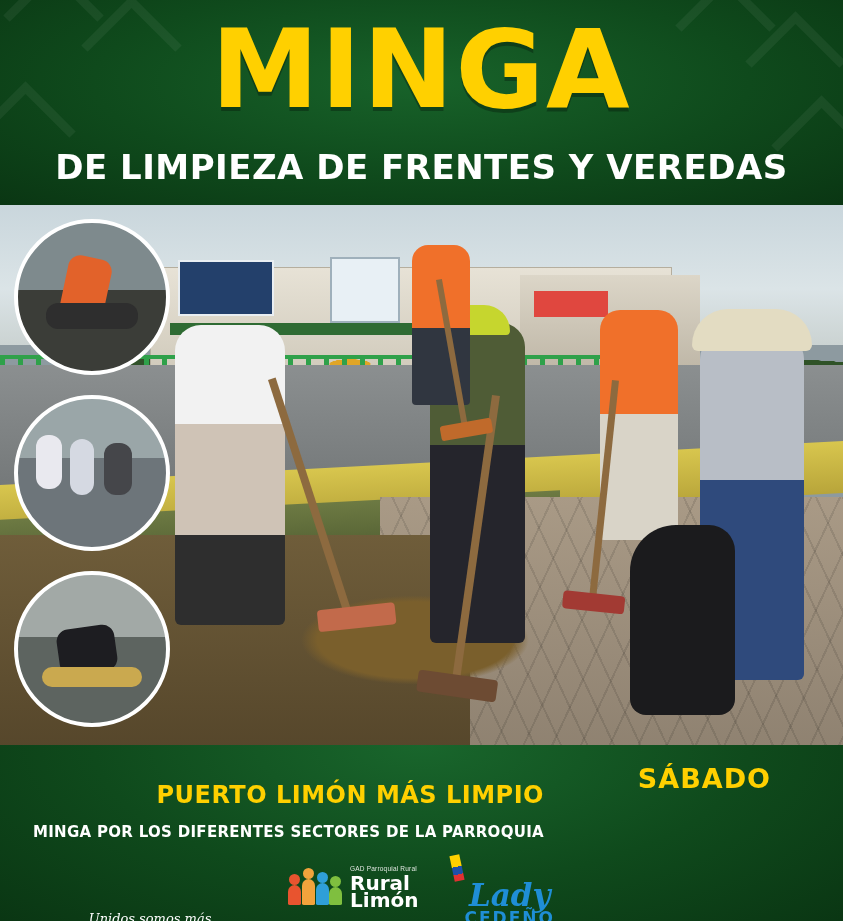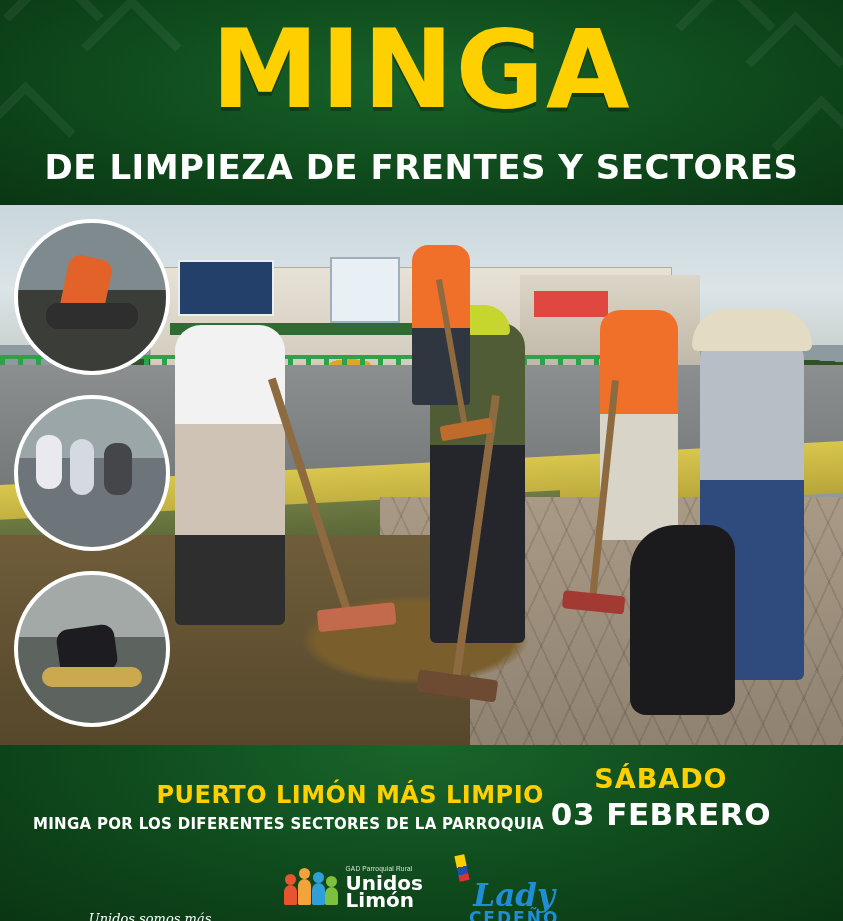--- a/index.html
+++ b/index.html
@@ -167,21 +167,21 @@
     position:absolute;top:745px;left:0;width:843px;height:176px;
     background:
       radial-gradient(ellipse at 50% 0%, #19662c 0%, #0f4a1c 55%, #0a3613 100%);
   }
   .left-text{position:absolute;top:36px;left:24px;width:520px;text-align:right;}
   .headline{
     font-size:24px;font-weight:bold;color:#ffd000;letter-spacing:0.5px;
     font-family:"DejaVu Sans", sans-serif;
   }
   .subline{
-    margin-top:6px;font-size:15px;font-weight:bold;color:#ffffff;letter-spacing:0.3px;
+    margin-top:14px;font-size:15px;font-weight:bold;color:#ffffff;letter-spacing:0.3px;
     font-family:"DejaVu Sans", sans-serif;
   }
   .datebox{position:absolute;top:18px;right:72px;text-align:center;}
   .dayname{font-size:27px;font-weight:bold;color:#ffd000;letter-spacing:1px;font-family:"DejaVu Sans", sans-serif;}
   .datetext{font-size:31px;font-weight:bold;color:#ffffff;letter-spacing:0.5px;margin-top:2px;font-family:"DejaVu Sans", sans-serif;}
   .timetext{font-size:31px;font-weight:bold;color:#ffffff;letter-spacing:0.5px;margin-top:2px;font-family:"DejaVu Sans", sans-serif;}
   .logos{position:absolute;top:110px;left:0;width:843px;height:66px;display:flex;align-items:center;justify-content:center;gap:46px;}
   .logo-gad{display:flex;align-items:center;gap:8px;}
   .people-mark{position:relative;width:54px;height:34px;}
   .pm{position:absolute;bottom:0;border-radius:7px 7px 2px 2px;}
@@ -202,21 +202,21 @@
 <div class="poster">
 
   <div class="header">
     <div class="chev" style="top:-20px;left:18px;"></div>
     <div class="chev" style="top:10px;left:96px;"></div>
     <div class="chev" style="top:-10px;left:690px;"></div>
     <div class="chev" style="top:26px;left:760px;"></div>
     <div class="chev" style="top:96px;left:-10px;"></div>
     <div class="chev" style="top:110px;left:786px;"></div>
     <div class="title">MINGA</div>
-    <div class="subtitle">DE LIMPIEZA DE FRENTES Y SECTORES</div>
+    <div class="subtitle">DE LIMPIEZA DE FRENTES Y VEREDAS</div>
   </div>
 
   <div class="photo">
     <div class="sky"></div>
     <div class="treeline"></div>
     <div class="buildings"></div>
     <div class="bld2"></div>
     <div class="sign-a"></div>
     <div class="sign-b"></div>
     <div class="sign-c"></div>
@@ -271,38 +271,37 @@
   </div>
 
   <div class="footer">
     <div class="left-text">
       <div class="headline">PUERTO LIMÓN MÁS LIMPIO</div>
       <div class="subline">MINGA POR LOS DIFERENTES SECTORES DE LA PARROQUIA</div>
     </div>
 
     <div class="datebox">
       <div class="dayname">SÁBADO</div>
-      <div class="datetext">03 FEBRERO</div>
     </div>
 
     <div class="logos">
       <div class="logo-gad">
         <div class="people-mark">
           <div class="pm" style="left:0;width:13px;height:20px;background:#e8542f;"></div>
           <div class="pm-h" style="left:1px;bottom:20px;width:11px;height:11px;background:#e8542f;"></div>
           <div class="pm" style="left:14px;width:13px;height:26px;background:#f2a33c;"></div>
           <div class="pm-h" style="left:15px;bottom:26px;width:11px;height:11px;background:#f2a33c;"></div>
           <div class="pm" style="left:28px;width:13px;height:22px;background:#2f9fd8;"></div>
           <div class="pm-h" style="left:29px;bottom:22px;width:11px;height:11px;background:#2f9fd8;"></div>
           <div class="pm" style="left:41px;width:13px;height:18px;background:#7fbf3f;"></div>
           <div class="pm-h" style="left:42px;bottom:18px;width:11px;height:11px;background:#7fbf3f;"></div>
         </div>
         <div class="logo-gad-text">
           <div class="gad-small">GAD Parroquial Rural</div>
-          <div class="gad-big">Unidos</div>
+          <div class="gad-big">Rural</div>
           <div class="gad-big2">Limón</div>
         </div>
         <div class="gad-slogan">Unidos somos más</div>
       </div>
 
       <div class="logo-lady">
         <div class="lady-flag"></div>
         <div class="lady-top">Lady</div>
         <div class="lady-bottom">CEDEÑO</div>
       </div>

